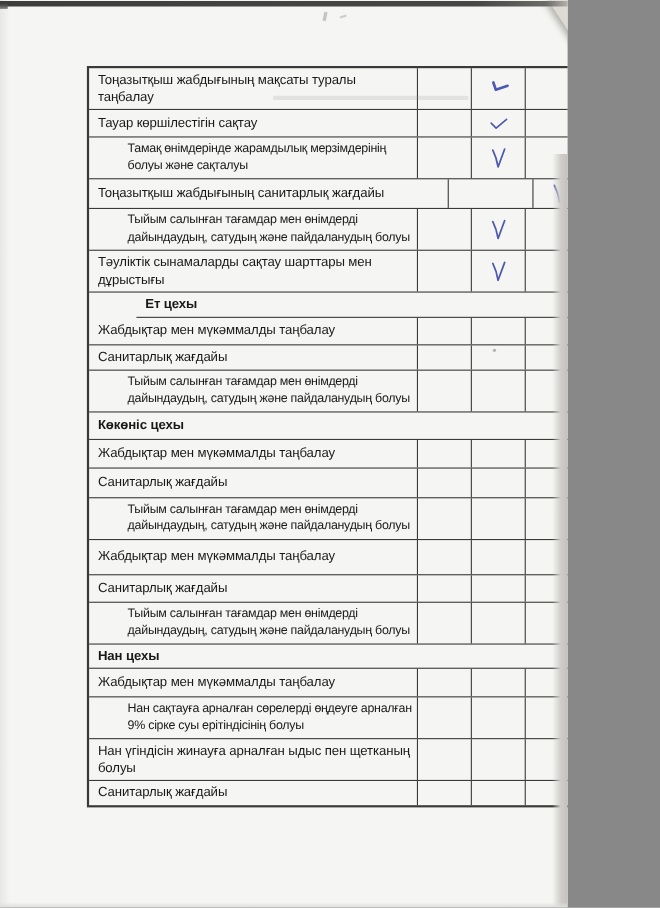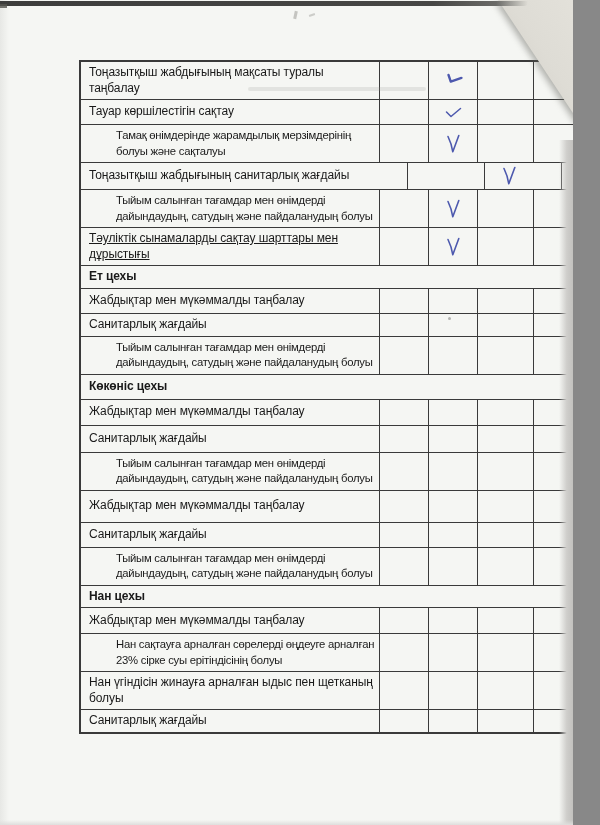--- a/index.html
+++ b/index.html
@@ -1,20 +1,20 @@
 <!DOCTYPE html>
 <html><head>
 <meta charset="utf-8">
 <style>
   * { margin:0; padding:0; box-sizing:border-box; }
   html,body { background:#888; }
   body { font-family:"Liberation Sans", sans-serif; }
 
   .screen {
-    position:relative; width:573px; height:825px;
+    position:relative; width:516px; height:825px;
     background:#f5f6f3; overflow:hidden;
     -webkit-font-smoothing:antialiased;
   }
 
   
   .scan-top-bar {
     position:absolute; left:0; top:1px; width:528px; height:5px;
     background:linear-gradient(to right,#3d3d3c 0%, #474745 82%, #6b6b68 94%, rgba(107,107,104,0) 100%);
     border-radius:0 0 4px 0; z-index:6;
   }
@@ -135,32 +135,32 @@
         <div class="cell-label long">Тыйым салынған тағамдар мен өнімдерді дайындаудың, сатудың және пайдаланудың болуы</div>
         <div class="cell-ans c1"></div>
         <div class="cell-ans c2">
           <svg class="chk" width="15" height="20" viewBox="0 0 15 20">
             <path d="M2 2.5 Q5.5 9.5 6.8 17.8 L12.8 1.5" fill="none" stroke="#4d59ae" stroke-width="1.6" stroke-linecap="round" stroke-linejoin="round"></path>
           </svg>
         </div>
         <div class="cell-ans c3"></div>
         <div class="cell-ans c4"></div>
       </div>
-      <div class="row item" style="min-height: 38px; text-decoration: underline;">
+      <div class="row item" style="min-height: 38px;">
         <div class="cell-label">Тәуліктік сынамаларды сақтау шарттары мен дұрыстығы</div>
         <div class="cell-ans c1"></div>
         <div class="cell-ans c2">
           <svg class="chk" width="15" height="20" viewBox="0 0 15 20">
             <path d="M2 2.5 Q5.5 9.5 6.8 17.8 L12.8 1.5" fill="none" stroke="#4d59ae" stroke-width="1.6" stroke-linecap="round" stroke-linejoin="round"></path>
           </svg>
         </div>
         <div class="cell-ans c3"></div>
         <div class="cell-ans c4"></div>
       </div>
-      <div class="row section" style="min-height: 22px;">
+      <div class="row section" style="min-height: 22px; margin-left: 43px;">
         <div class="cell-label">Ет цехы</div>
       </div>
       <div class="row item" style="min-height: 25px;">
         <div class="cell-label">Жабдықтар мен мүкәммалды таңбалау</div>
         <div class="cell-ans c1"></div>
         <div class="cell-ans c2"></div>
         <div class="cell-ans c3"></div>
         <div class="cell-ans c4"></div>
       </div>
       <div class="row item" style="min-height: 23px;">
@@ -226,21 +226,21 @@
         <div class="cell-label">Нан цехы</div>
       </div>
       <div class="row item" style="min-height: 26px;">
         <div class="cell-label">Жабдықтар мен мүкәммалды таңбалау</div>
         <div class="cell-ans c1"></div>
         <div class="cell-ans c2"></div>
         <div class="cell-ans c3"></div>
         <div class="cell-ans c4"></div>
       </div>
       <div class="row item" style="min-height: 37px;">
-        <div class="cell-label long">Нан сақтауға арналған сөрелерді өңдеуге арналған 23% сірке суы ерітіндісінің болуы</div>
+        <div class="cell-label long">Нан сақтауға арналған сөрелерді өңдеуге арналған 9% сірке суы ерітіндісінің болуы</div>
         <div class="cell-ans c1"></div>
         <div class="cell-ans c2"></div>
         <div class="cell-ans c3"></div>
         <div class="cell-ans c4"></div>
       </div>
       <div class="row item" style="min-height: 37px;">
         <div class="cell-label">Нан үгіндісін жинауға арналған ыдыс пен щетканың болуы</div>
         <div class="cell-ans c1"></div>
         <div class="cell-ans c2"></div>
         <div class="cell-ans c3"></div>

